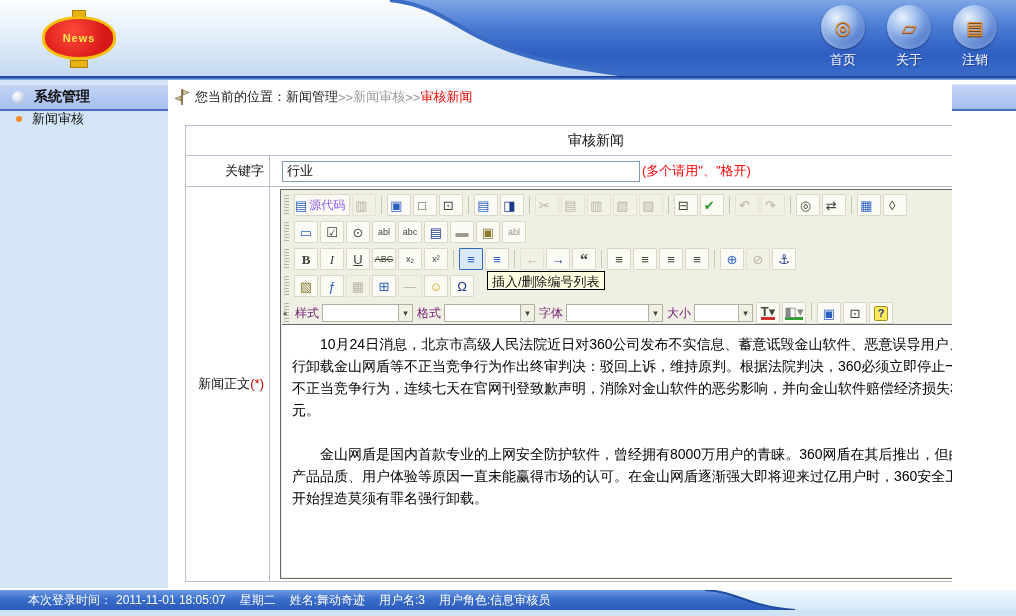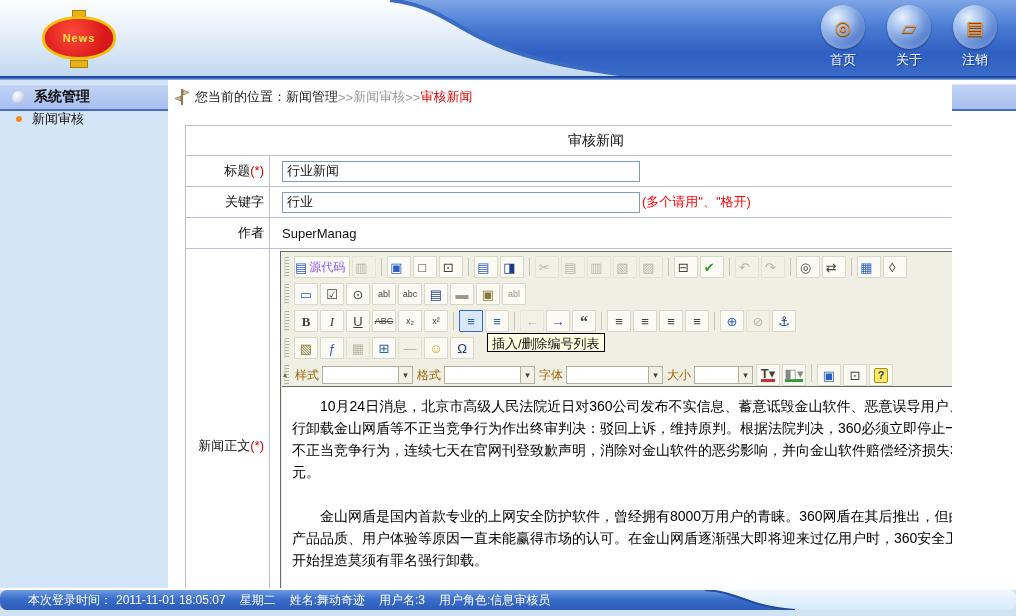--- a/index.html
+++ b/index.html
@@ -102,40 +102,40 @@
   .g-italic { font-style:italic; font-family:"Liberation Serif","DejaVu Serif",serif; }
   .g-underline { text-decoration:underline; }
   .g-strike { text-decoration:line-through; }
   .g-tiny { font-size:9px; }
   .g-quote { font-family:"Liberation Serif","DejaVu Serif",serif; font-size:16px; font-weight:bold; }
   .g-tcolor { border-bottom:3px solid #d03030; line-height:11px; font-weight:bold; }
   .g-bgcolor { border-bottom:3px solid #30a030; line-height:11px; color:#888; }
   .g-help { color:#1a3a8c; background:#ffe95e; border:1px solid #a89018; border-radius:2px;
         padding:0 3px; font-weight:bold; font-size:11px; }
   .tb-dd { display:inline-flex; align-items:center; margin:0 2px; }
-  .tb-dd-label { font-size:12px; color:#a16207; margin-right:3px; white-space:nowrap; }
+  .tb-dd-label { font-size:12px; color:#701a75; margin-right:3px; white-space:nowrap; }
   .tb-dd-box { height:18px; background:#ffffff; border:1px solid #b2b0a0; border-right:none; }
   .tb-dd-arrow { width:15px; height:18px; border:1px solid #b2b0a0; background:#f2f1e6;
         font-size:9px; color:#444; display:flex; align-items:center; justify-content:center; cursor:pointer; }
   .w-style .tb-dd-box { width:76px; } .w-format .tb-dd-box { width:76px; }
   .w-font .tb-dd-box { width:82px; }  .w-size .tb-dd-box { width:44px; }
   .collapse-tri { position:absolute; left:2px; top:118px; width:10px; height:10px;
         font-size:8px; color:#6a6a5a; cursor:pointer; }
   .ed-content { position:absolute; left:1px; top:134px; right:1px; bottom:1px;
         background:#ffffff; border-top:1px solid #696969; padding:8px 10px; overflow:hidden;
         font-size:14px; line-height:22px; color:#000; }
   .ed-content p { text-indent:2em; margin:0 12px 22px 0; }
   .tooltip { position:absolute; left:206px; top:81px; height:19px; padding:1px 4px;
         background:#ffffe1; border:1px solid #000000; font-size:13px; white-space:nowrap; z-index:5;text-align:center; }
 
   
   .footer { position:absolute; left:0; top:588px; width:1016px; height:28px; background:#cfe3f5; }
   .footer-sep { position:absolute; left:0; top:0; width:1016px; height:2px; background:#ffffff; }
   .footer-bar { position:absolute; left:0; top:2px; width:1016px; height:20px;
-        background:linear-gradient(180deg,#f1f8fe 0%,#d4e9f9 100%); overflow:hidden;border-radius:7px; }
+        background:linear-gradient(180deg,#f1f8fe 0%,#d4e9f9 100%); overflow:hidden; }
   .footer-bar svg { position:absolute; left:0; top:0; }
   .footer-text { position:absolute; left:28px; top:0; height:20px; display:flex; align-items:center;
         color:#ffffff; font-size:12px; white-space:nowrap; }
   .footer-text span { margin-right:14px; }
   .footer-text .tight { margin-right:4px; }
   .credit { position:absolute; left:720px; top:0; width:280px; height:20px; display:flex;
         align-items:center; justify-content:center; color:#2f6bd0; font-size:13px; }
 </style>
 </head>
 <body>
@@ -231,34 +231,24 @@
       <span class="bc-gray">&gt;&gt;</span>
       <span class="bc-red">审核新闻</span>
     </div>
 
     <table class="form-table">
       <tbody>
           <tr class="row-title">
         <td colspan="2">审核新闻</td>
       </tr>
       <tr>
-        <td class="lbl"><span>标题</span><span style="color:#cc0000">(*)</span></td>
-        <td class="val">
-          <input class="txt-input" type="text" value="行业新闻" style="">
-        </td>
-      </tr>
-      <tr>
         <td class="lbl">关键字</td>
         <td class="val">
           <input class="txt-input" type="text" value="行业" style=""><span class="note-red">(多个请用"、"格开)</span>
         </td>
-      </tr>
-      <tr>
-        <td class="lbl">作者</td>
-        <td class="val"><span>SuperManag</span></td>
       </tr>
       <tr>
         <td class="lbl"><span>新闻正文</span><span style="color:#cc0000">(*)</span></td>
         <td class="editor-cell">
 
           <div class="editor">
             <div class="toolbar">
               <div class="tb-row">
                 <span class="tb-handle"></span>
 

